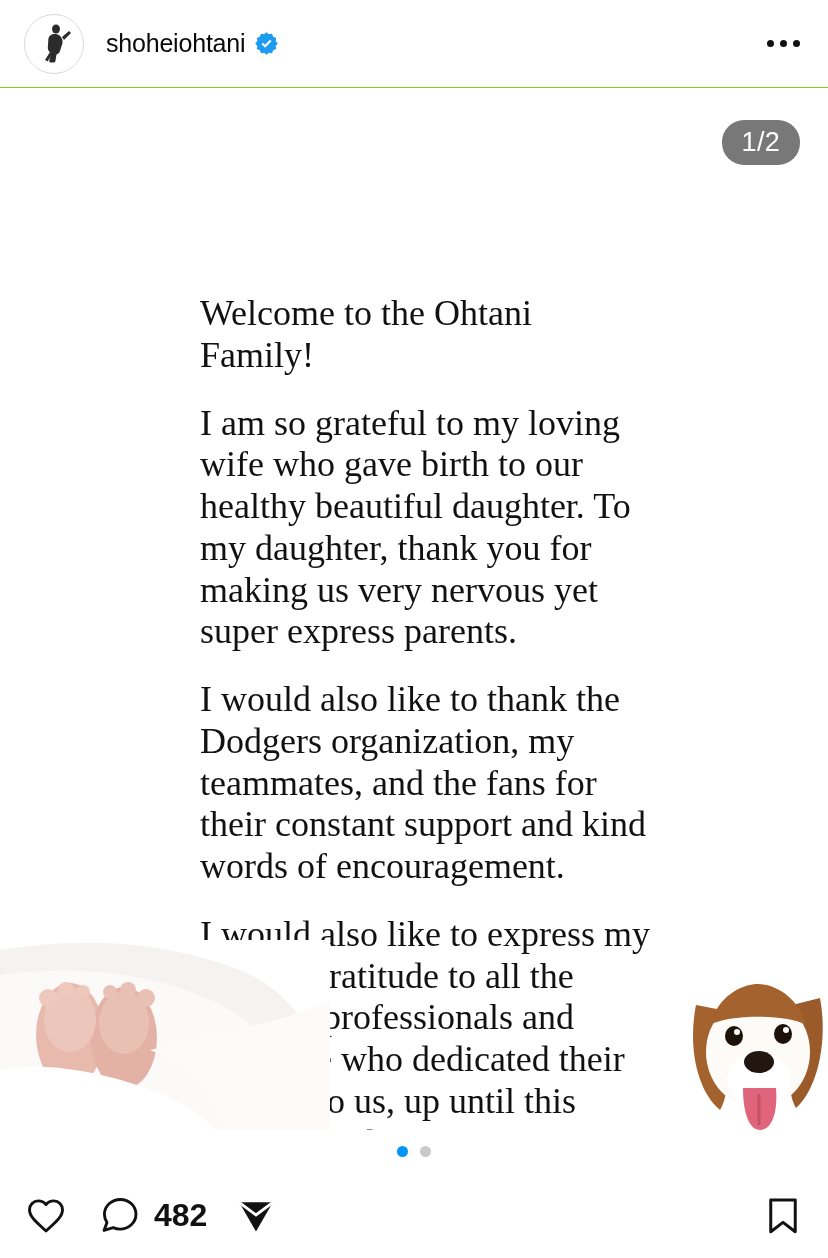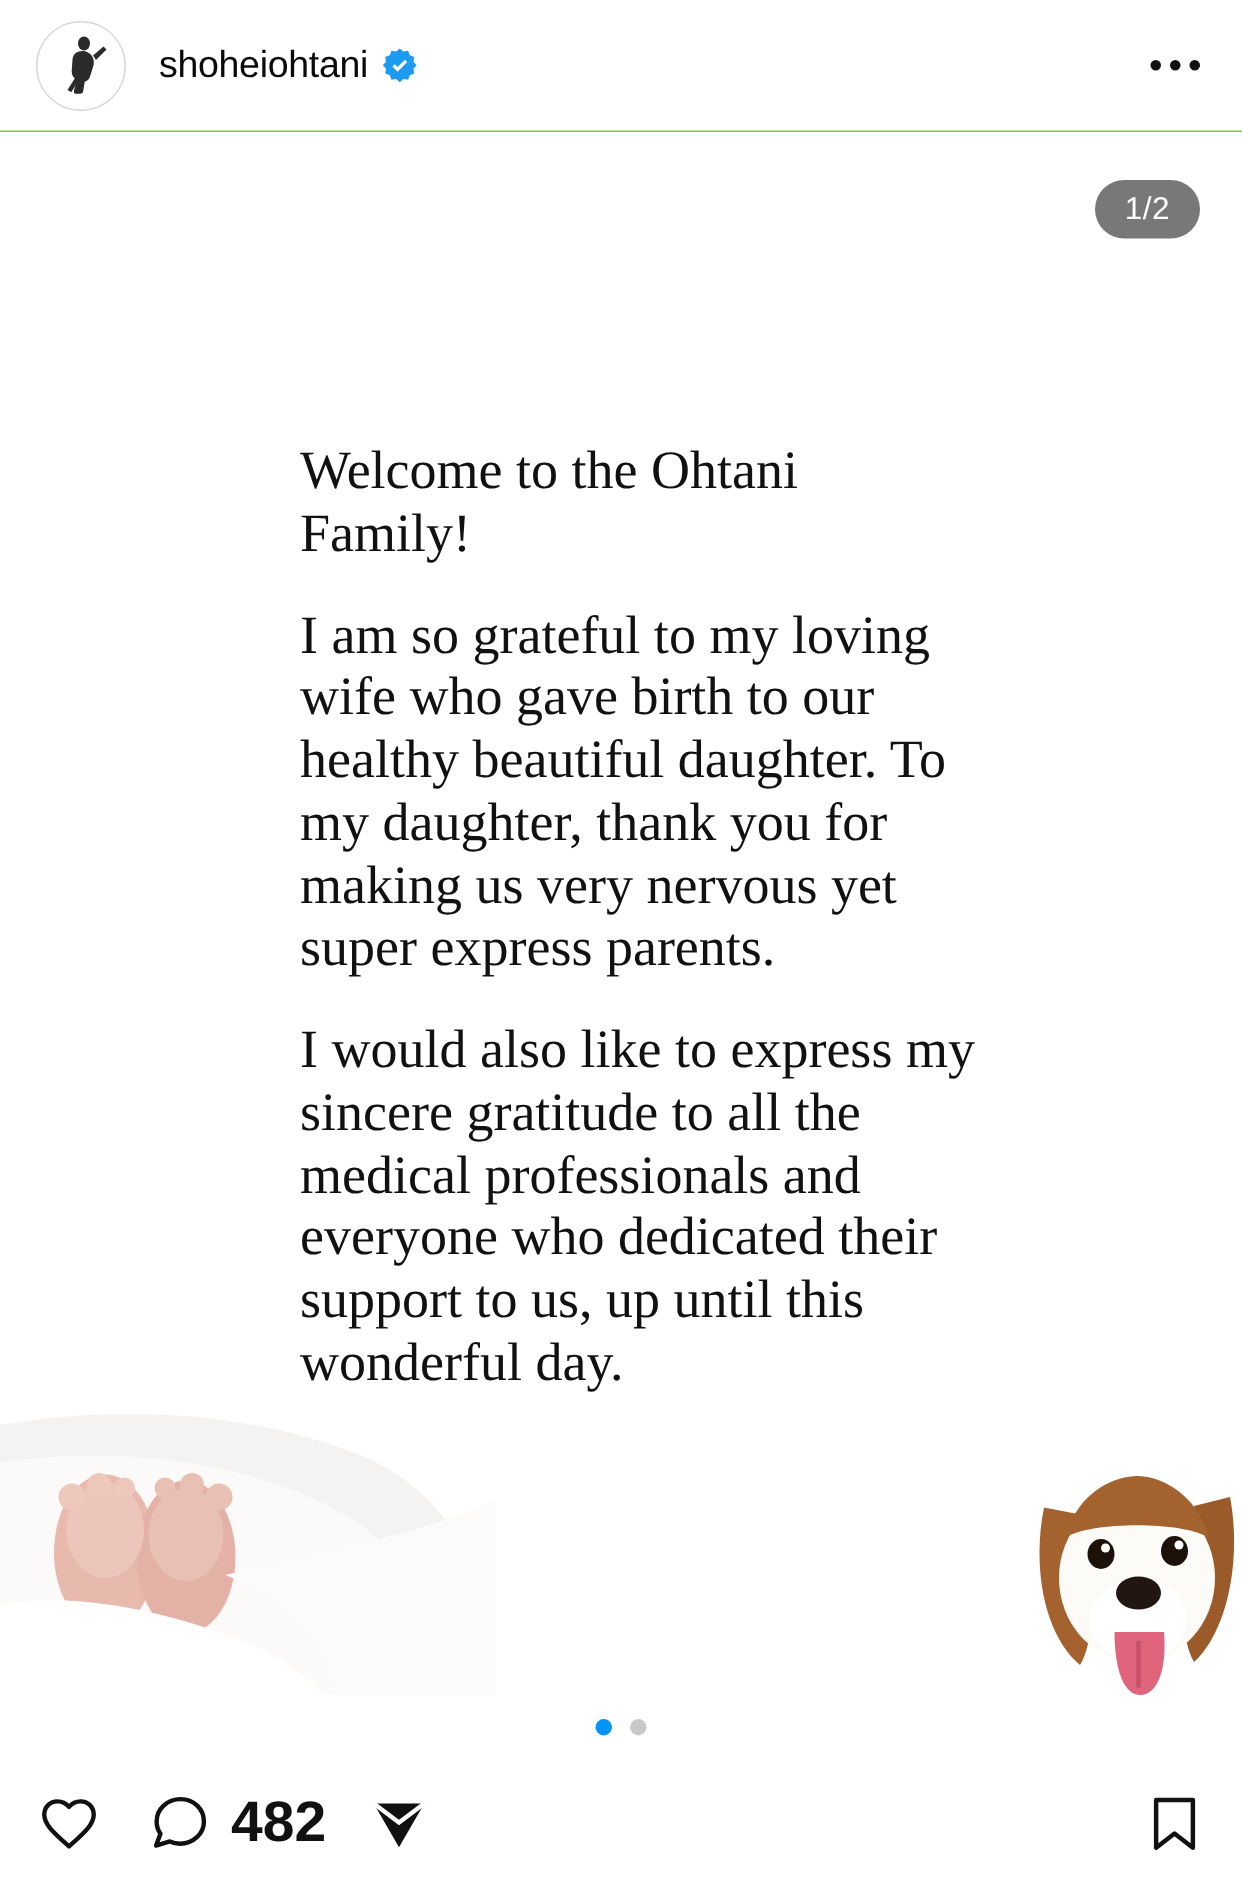--- a/index.html
+++ b/index.html
@@ -79,21 +79,21 @@
     flex: 1 1 auto;
     background: #ffffff;
     overflow: hidden;
   }
   .counter-pill {
     position: absolute;
     top: 32px;
     right: 28px;
     background: rgba(90,90,90,0.82);
     color: #fff;
-    font-size: 21px;
+    font-size: 27px;
     border-radius: 22px;
     padding: 9px 20px;
     line-height: 1;
     font-family: "Liberation Sans", sans-serif;
     letter-spacing: 0.3px;
   }
   .caption-card {
     position: absolute;
     left: 200px;
     top: 205px;
@@ -160,21 +160,21 @@
     background: #fff;
   }
   .act {
     display: flex;
     align-items: center;
     cursor: pointer;
   }
   .act.like { margin-right: 30px; }
   .act.comment { margin-right: 12px; }
   .comment-count {
-    font-size: 38px;
+    font-size: 32px;
     color: #111;
     font-family: "Liberation Sans", sans-serif;
     font-weight: bold;
     margin-right: 26px;
   }
   .act.share { margin-right: auto; }
   .act.save { margin-left: auto; }
 </style>
 </head>
 <body>
@@ -209,20 +209,21 @@
     </div>
   </div>
 
   <div class="media">
 
     <div class="counter-pill">1/2</div>
 
     <div class="caption-card">
       <p>Welcome to the Ohtani Family!</p>
       <p>I am so grateful to my loving wife who gave birth to our healthy beautiful daughter. To my daughter, thank you for making us very nervous yet super express parents.</p>
+      <p>I would also like to thank the Dodgers organization, my teammates, and the fans for their constant support and kind words of encouragement.</p>
       <p>I would also like to express my sincere gratitude to all the medical professionals and everyone who dedicated their support to us, up until this wonderful day.</p>
     </div>
 
     <div class="photo-strip">
       <div class="feet-photo">
         <svg width="330" height="190" viewBox="0 0 330 190">
           <rect x="0" y="0" width="330" height="190" fill="#ffffff"></rect>
 
           <path d="M0 10 C60 0 150 -5 240 30 C300 55 330 110 330 190 L0 190 Z" fill="#f4f3f1"></path>
           <path d="M0 35 C70 25 160 30 230 70 C280 100 300 140 305 190 L0 190 Z" fill="#fbfaf8"></path>

